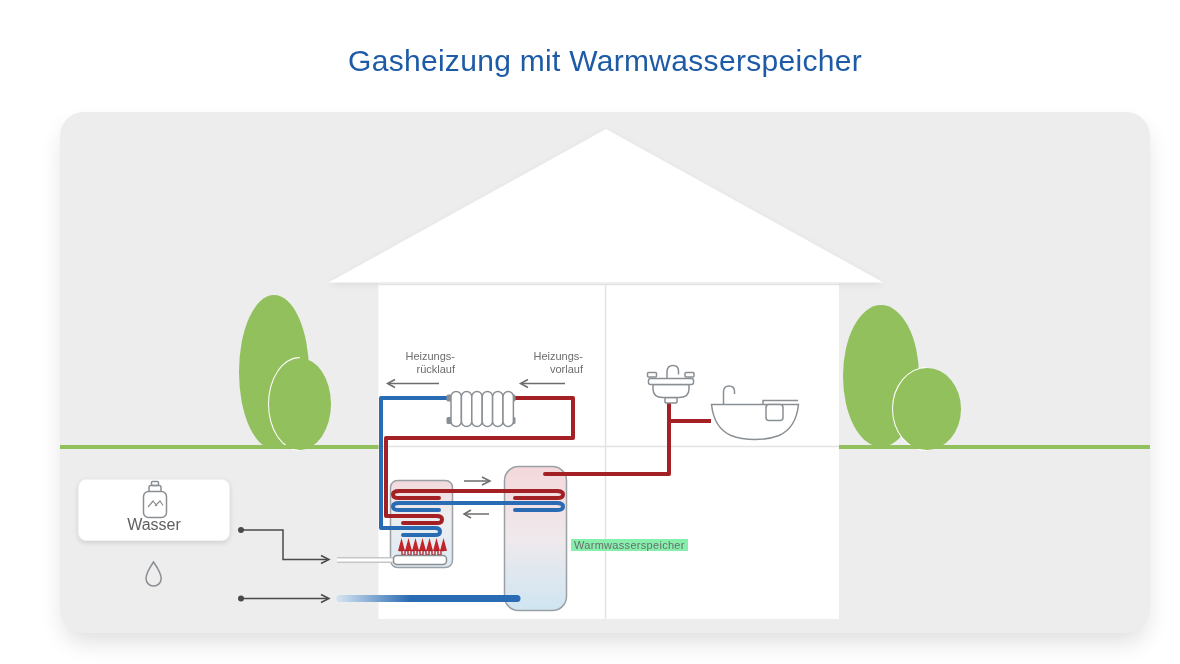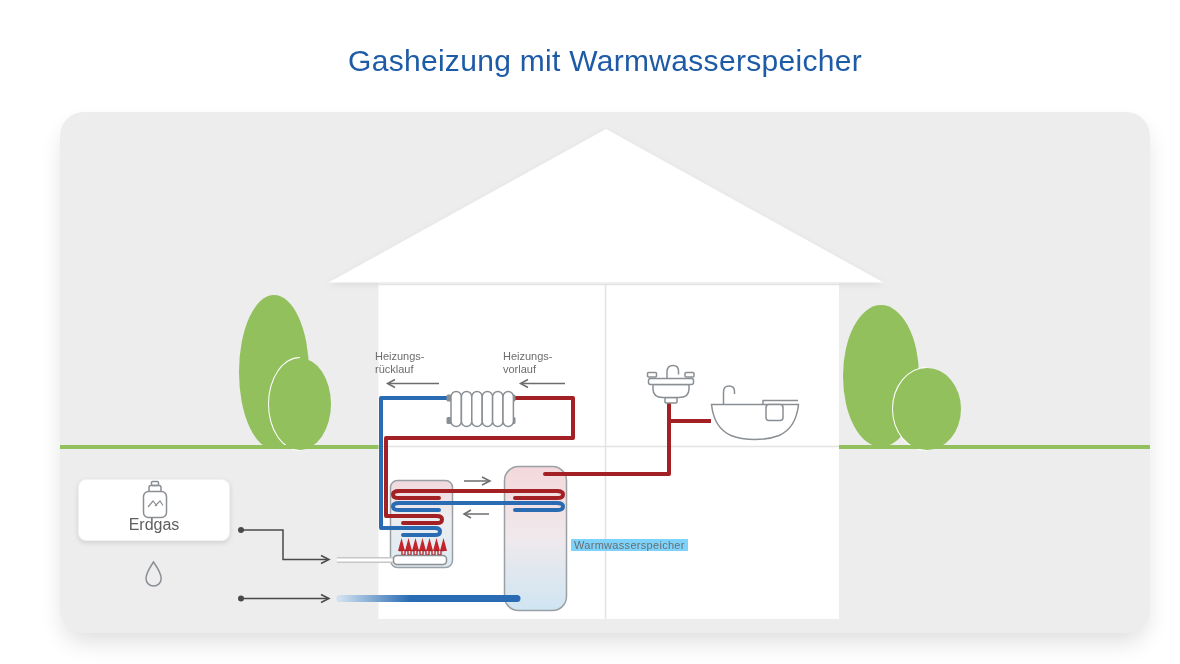--- a/index.html
+++ b/index.html
@@ -11,45 +11,45 @@
          background:#ededee;border-radius:24px;
          box-shadow:0 12px 24px -4px rgba(0,0,0,0.14);}
   .card{position:absolute;left:63px;width:152px;background:#ffffff;border-radius:8px;
         box-shadow:0 2px 5px rgba(0,0,0,0.12);border:1px solid #f2f2f2;box-sizing:border-box;}
   .card-erdgas{top:479px;height:62px;}
   .card-wasser{top:550px;height:63px;}
   .card-label{position:absolute;left:0;bottom:6px;width:100%;text-align:center;
               font-size:16px;color:#5f6061;}
   .scheme{position:absolute;left:0;top:0;pointer-events:none;}
   .pipe-label{position:absolute;font-size:11px;line-height:13px;color:#6d6d6d;
-              text-align:left;white-space:pre-line;}
+              text-align:right;white-space:pre-line;}
   .lbl-ruecklauf{left:360px;top:350px;width:80px;}
   .lbl-vorlauf{left:488px;top:350px;width:80px;}
   .lbl-speicher{position:absolute;left:556px;top:539px;font-size:11px;color:#6d6d6d;
-                letter-spacing:0.3px;background:#7dd3fc;padding:0 3px;}
+                letter-spacing:0.3px;background:#86efac;padding:0 3px;}
   .roof{filter:drop-shadow(0 2px 3px rgba(0,0,0,0.08));}
   .outline{stroke:#8a8f94;stroke-width:1.5;fill:#ffffff;}
   .outline-n{stroke:#8a8f94;stroke-width:1.5;fill:none;}
   .hot{stroke:#a32125;stroke-width:4;fill:none;}
   .cold{stroke:#2a6cb3;stroke-width:4;fill:none;}
   .thin-gray{stroke:#6d6d6d;stroke-width:1.5;fill:none;}
   .conn{stroke:#4a4a4a;stroke-width:1.5;fill:none;}
   .house-line{stroke:#e3e3e3;stroke-width:1.5;}
 </style>
 </head>
 <body>
 
 <div id="stage">
 
   <div class="title">Gasheizung mit Warmwasserspeicher</div>
 
   <div class="panel"></div>
 
   <div class="card card-erdgas">
-    <div class="card-label">Erdgas</div>
+    <div class="card-label">Wasser</div>
   </div>
 
   <svg class="scheme" width="1180" height="664" viewBox="0 0 1180 664">
     <defs>
       <linearGradient id="vesselGrad" x1="0" y1="0" x2="0" y2="1">
         <stop offset="0%" stop-color="#f2d9dc"></stop>
         <stop offset="45%" stop-color="#eceef0"></stop>
         <stop offset="100%" stop-color="#dceaf3"></stop>
       </linearGradient>
       <linearGradient id="tankGrad" x1="0" y1="0" x2="0" y2="1">

